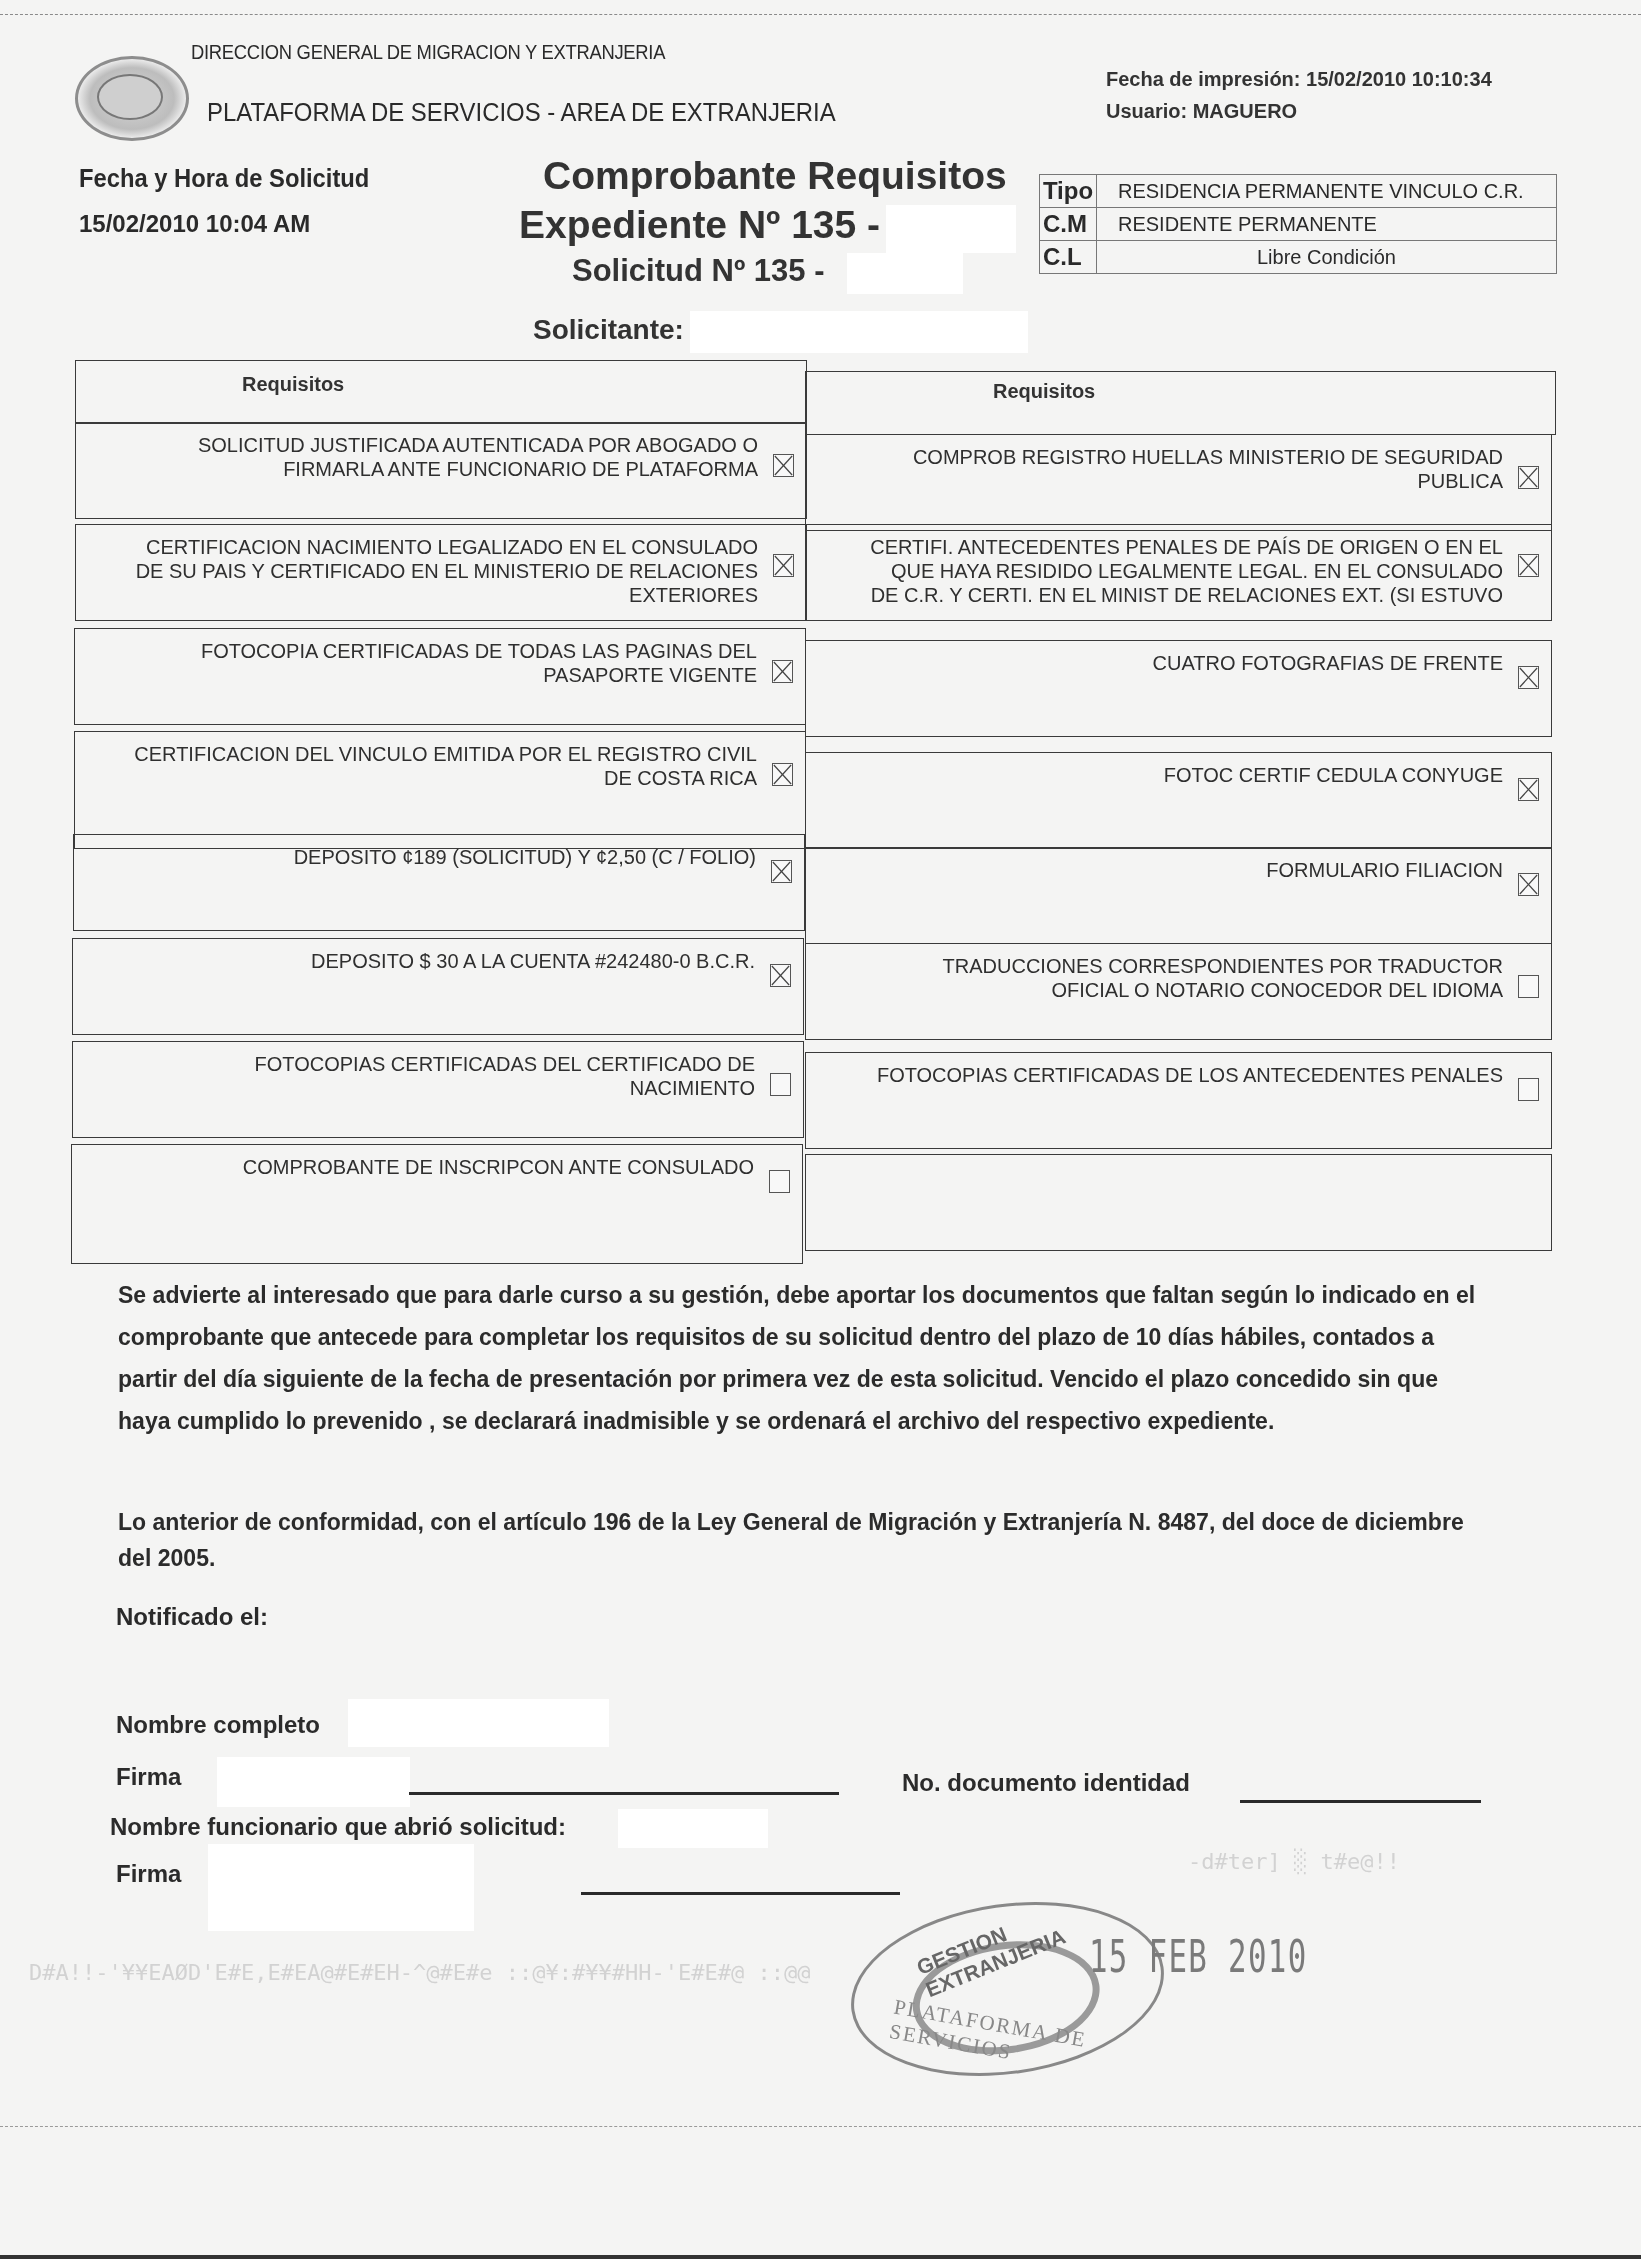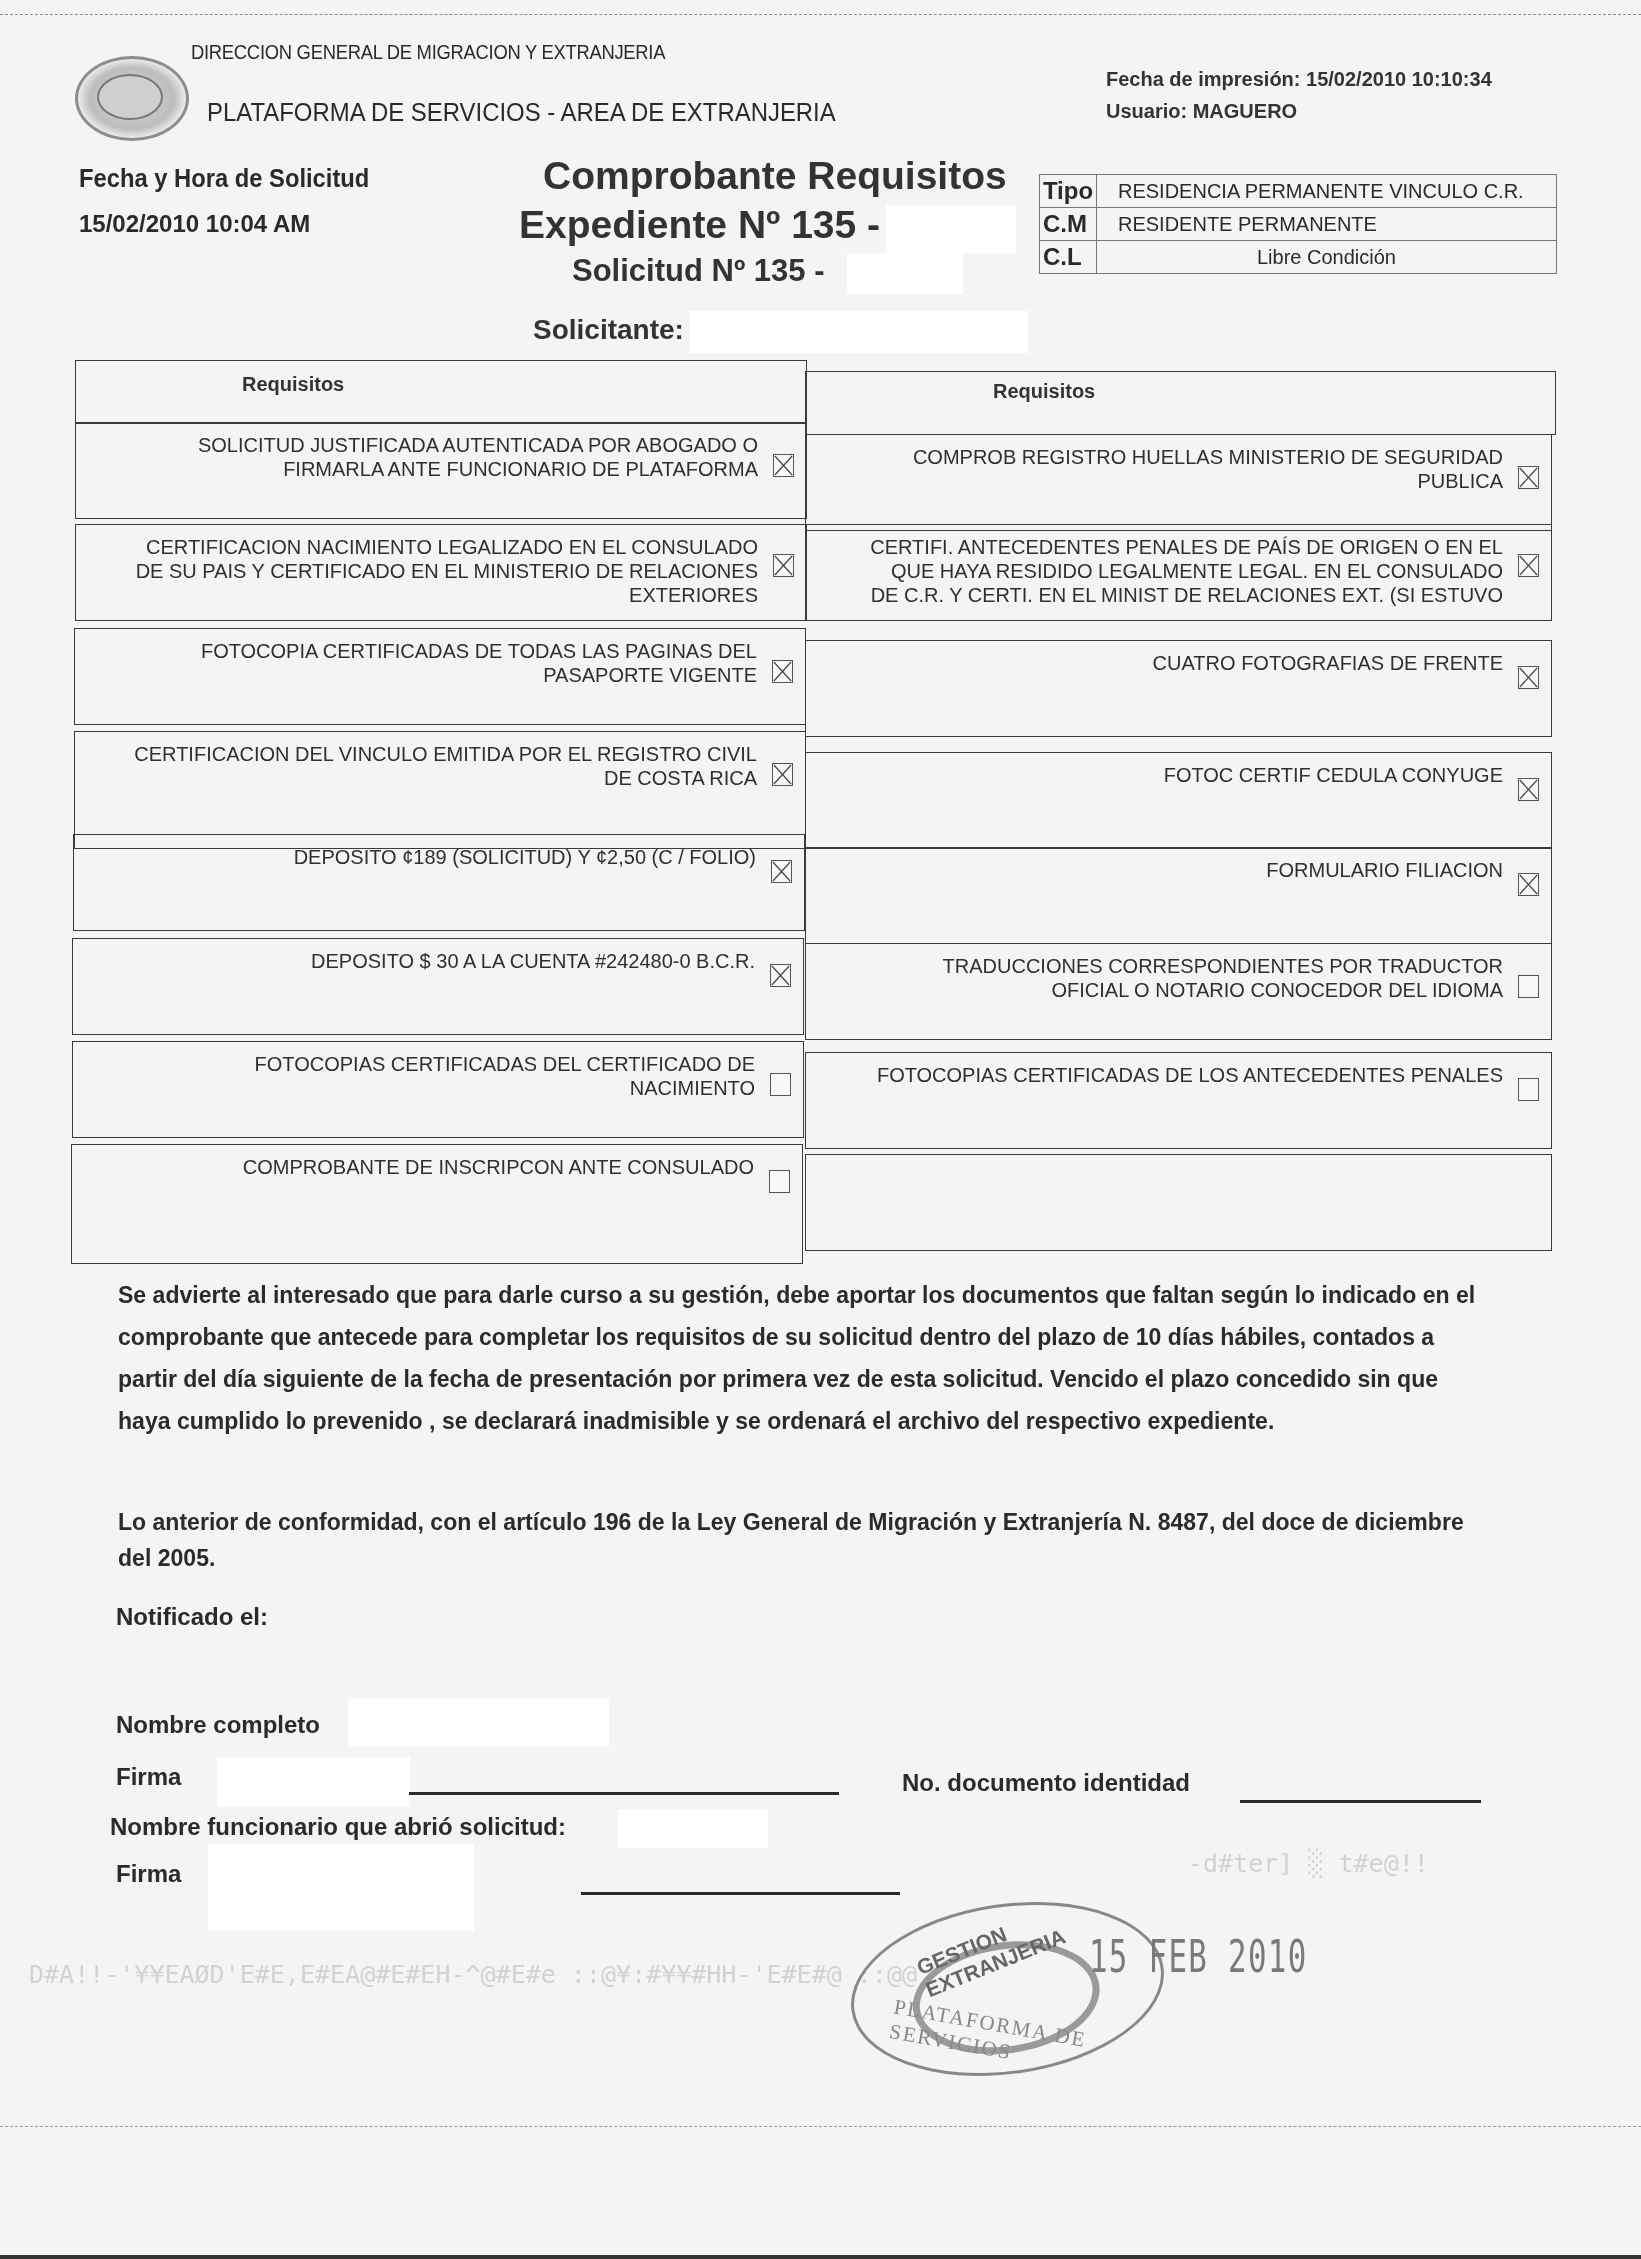--- a/index.html
+++ b/index.html
@@ -52,21 +52,21 @@
 
     .sig-label { font-size:24px; font-weight:bold; color:#2b2b2b; position:absolute; }
     .line { position:absolute; height:2.9px; background:#2a2a2a; }
 
     
     .stamp { position:absolute; left:850px; top:1904px; width:309px; height:164px; border-radius:50%; border:3.9px solid #888; transform:rotate(-8deg); }
     .stamp-inner { position:absolute; left:58px; top:35px; width:174px; height:97px; border-radius:50%; border:7.7px solid #9a9a9a; }
     .stamp-top { position:absolute; left:68px; top:7.7px; font-size:21px; font-weight:bold; color:#666; transform:rotate(-14deg); }
     .stamp-bottom { position:absolute; left:29px; top:114px; font-size:21px; font-family:"Liberation Serif", serif; color:#888; transform:rotate(18deg); letter-spacing:1.9px; }
     .stamp-date { position:absolute; left:1089px; top:1931px; font-size:44px; color:#7a7a7a; font-family:"DejaVu Sans Mono", monospace; transform:scaleX(0.7); transform-origin:left; letter-spacing:1.9px; }
-    .ghost { position:absolute; font-family:"DejaVu Sans Mono", monospace; color:#d2d2d2; font-size:25px; white-space:nowrap; }
+    .ghost { position:absolute; font-family:"DejaVu Sans Mono", monospace; color:#d2d2d2; font-size:22px; white-space:nowrap; }
   </style>
 </head>
 <body>
 
 <div class="page-edge-top"></div>
 
 <div class="logo">
     <div class="logo-inner"></div>
   </div>
 <div class="abs org1">DIRECCION GENERAL DE MIGRACION Y EXTRANJERIA</div>

